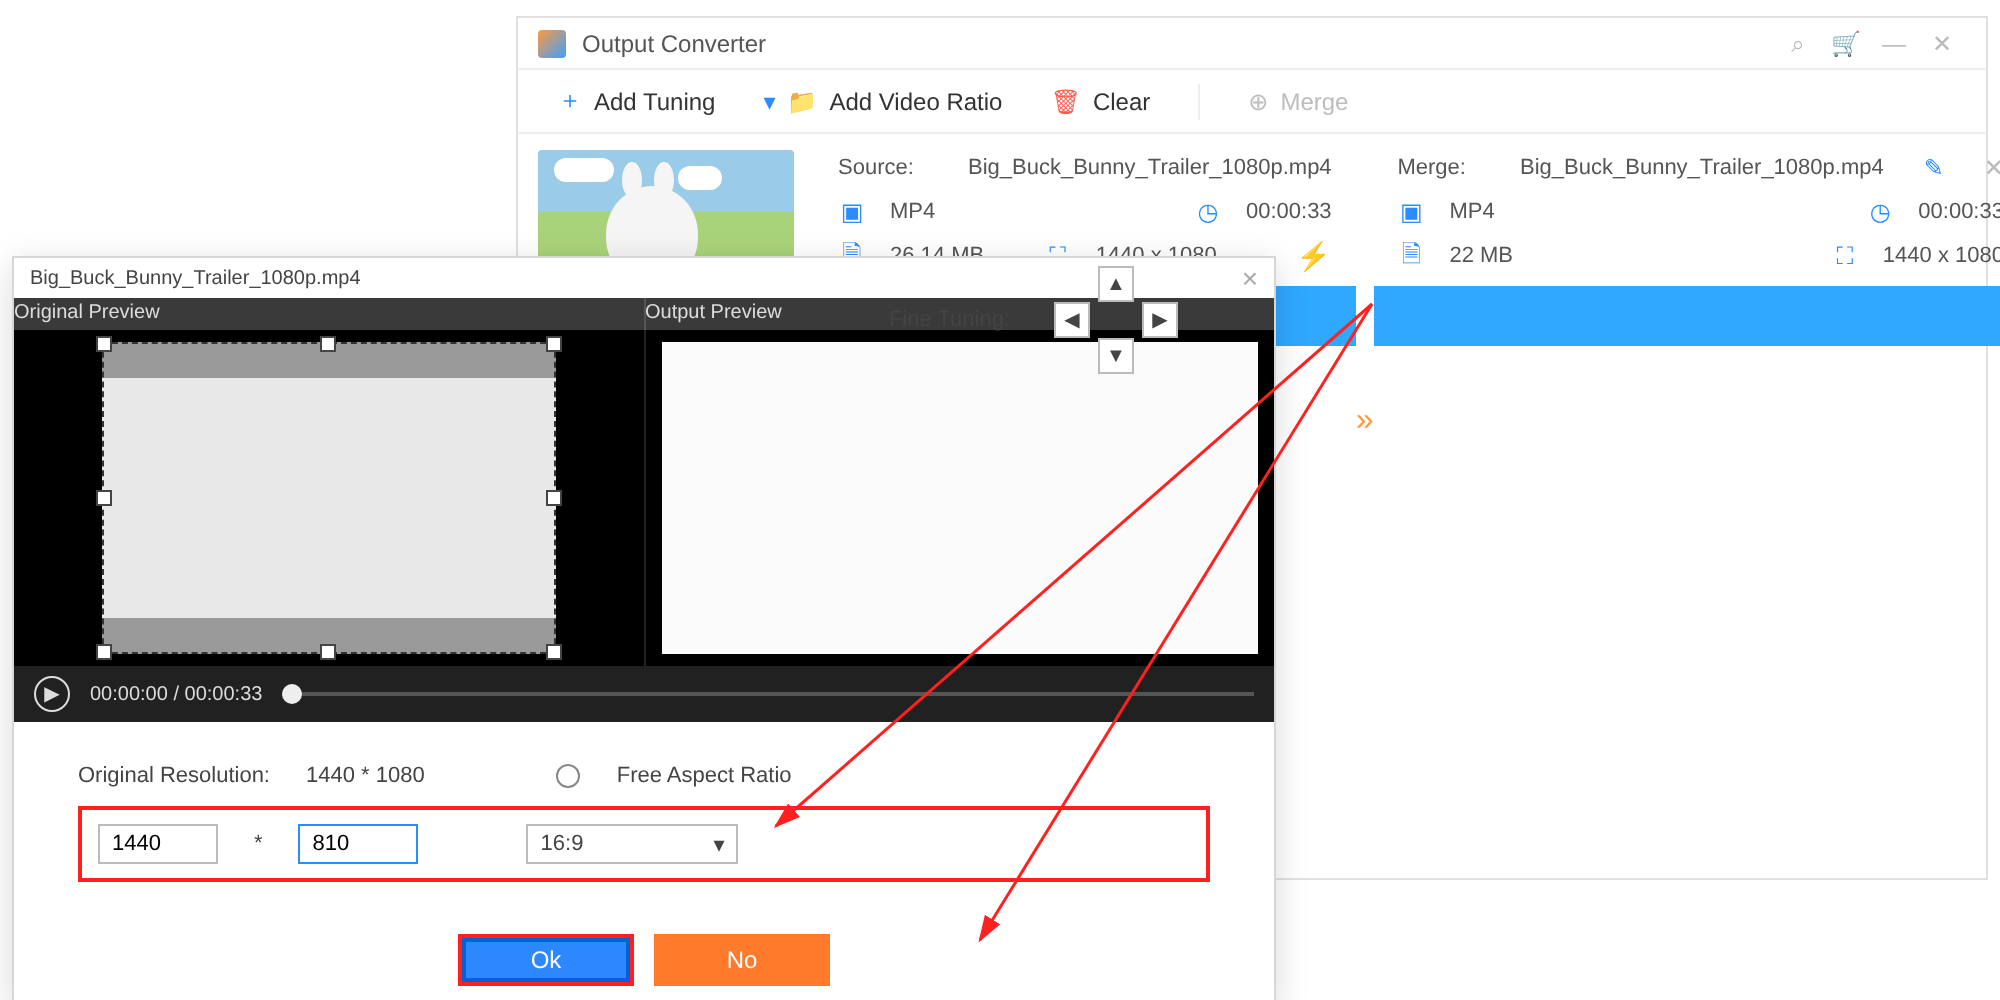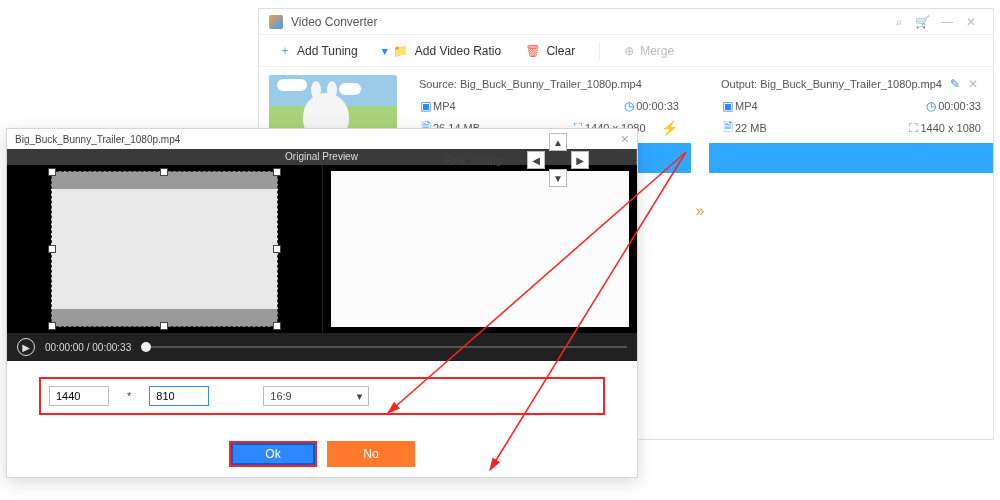--- a/index.html
+++ b/index.html
@@ -16,21 +16,21 @@
 .bg-toolbar .blue{color:#2b8cff}
 .bg-toolbar .red{color:#ff5a4a}
 .bg-toolbar .grey{color:#bdbdbd}
 .bg-content{display:flex;height:calc(100% - 26px - 32px - 44px)}
 .thumb{width:128px;height:78px;margin:8px 10px;background:linear-gradient(#9acbe8 40%,#a9d37a 40%);border-radius:2px;position:relative;overflow:hidden}
 .thumb .bunny{position:absolute;left:34px;top:18px;width:46px;height:48px;background:#f5f5f5;border-radius:50% 50% 45% 45%}
 .thumb .ear{position:absolute;top:6px;width:10px;height:18px;background:#f5f5f5;border-radius:50%}
 .thumb .ear.l{left:42px}.thumb .ear.r{left:58px}
 .thumb .cloud{position:absolute;top:4px;left:8px;width:30px;height:12px;background:#fff;border-radius:8px}
 .source-panel,.output-panel{flex:1;padding:6px 12px;font-size:11px;color:#555}
-.source-panel .row,.output-panel .row{display:flex;align-items:center;height:22px;}
+.source-panel .row,.output-panel .row{display:flex;align-items:center;height:22px;gap:12px}
 .ico-sm{color:#2b8cff;font-size:12px;width:14px;text-align:center}
 .divider-arrows{width:18px;display:flex;flex-direction:column;justify-content:center;color:#ff9a3c;font-size:16px;text-align:center}
 .edit-pencil{color:#2b8cff;margin-left:8px;cursor:pointer;font-size:12px}
 .bolt{color:#ff9a3c;font-size:14px}
 
 .tool-strip{height:30px;background:#2fa8ff;display:flex;align-items:center;gap:10px;padding:0 10px}
 .tool-strip .ts-btn{width:26px;height:22px;display:flex;align-items:center;justify-content:center;color:#fff;font-size:13px;cursor:pointer}
 .tool-strip .ts-btn.highlight{border:2px solid #ff2020}
 
 
@@ -38,21 +38,21 @@
 .bg-bottom .dd{width:66px;height:26px;border:1px solid #ddd;display:flex;align-items:center;justify-content:flex-end;padding:0 8px;font-size:12px;color:#888;cursor:pointer}
 .bg-bottom .ic-btn{width:30px;height:26px;border:1px solid #e6e6e6;display:flex;align-items:center;justify-content:center;color:#2b8cff;cursor:pointer;font-size:13px}
 .run-btn{margin-left:auto;width:100px;height:40px;background:#1aa3ff;color:#fff;font-size:20px;font-weight:bold;display:flex;align-items:center;justify-content:center;cursor:pointer;border:2px solid #0e8fe6}
 .alarm{width:36px;height:36px;display:flex;align-items:center;justify-content:center;color:#2b8cff;font-size:16px;cursor:pointer;border:1px solid #eaeaea;border-radius:2px}
 
 
 .dlg{position:absolute;left:6px;top:128px;width:632px;background:#fff;border:1px solid #d6d6d6;box-shadow:0 4px 16px rgba(0,0,0,.15)}
 .dlg-title{height:20px;font-size:10px;color:#444;display:flex;align-items:center;padding:0 8px}
 .dlg-title .x{margin-left:auto;color:#aaa;cursor:pointer;font-size:14px}
 .dlg-head{height:16px;background:#3a3a3a;display:flex}
-.dlg-head div{flex:1;text-align:center;color:#ddd;font-size:10px;line-height:16px}
+.dlg-head div{flex:1;text-align:left;color:#ddd;font-size:10px;line-height:16px}
 .dlg-head div:first-child{border-right:1px solid #555}
 .preview-row{height:168px;background:#000;display:flex}
 .prev-cell{flex:1;height:100%;position:relative}
 .prev-cell:first-child{border-right:1px solid #222}
 .orig-canvas{position:absolute;left:44px;top:6px;right:44px;bottom:6px;background:#e8e8e8}
 .orig-canvas .bar-t,.orig-canvas .bar-b{position:absolute;left:0;right:0;height:18px;background:#9a9a9a}
 .orig-canvas .bar-t{top:0}.orig-canvas .bar-b{bottom:0}
 .marq{position:absolute;left:0;right:0;top:0;bottom:0;border:1px dashed #333}
 .handle{position:absolute;width:8px;height:8px;background:#fff;border:1px solid #444}
 .h-tl{left:-4px;top:-4px}.h-tr{right:-4px;top:-4px}.h-bl{left:-4px;bottom:-4px}.h-br{right:-4px;bottom:-4px}
@@ -83,21 +83,21 @@
 
 
 .arrow-svg{position:absolute;left:0;top:0;pointer-events:none}
 </style>
 </head>
 <body>
 
 <div class="bg-window">
   <div class="bg-titlebar">
     <div class="logo"></div>
-    <span>Video Converter</span>
+    <span>Output Converter</span>
     <div class="spacer"></div>
     <span class="win-ico">⌕</span>
     <span class="win-ico">🛒</span>
     <span class="win-ico">—</span>
     <span class="win-ico">✕</span>
   </div>
 
   <div class="bg-toolbar">
     <div class="tb-btn">
         <span class="blue">＋</span>
@@ -153,21 +153,21 @@
         <div class="ts-btn highlight">▢</div>
         <div class="ts-btn">✶</div>
         <div class="ts-btn">👤</div>
         <div class="ts-btn">✎</div>
       </div>
     </div>
 
     <div class="divider-arrows">»</div>
 
     <div class="output-panel">
-      <div class="row"><span>Output:</span>&nbsp;<span>Big_Buck_Bunny_Trailer_1080p.mp4</span><span class="edit-pencil">✎</span><span class="edit-pencil" style="color:#bbb">✕</span></div>
+      <div class="row"><span>Merge:</span>&nbsp;<span>Big_Buck_Bunny_Trailer_1080p.mp4</span><span class="edit-pencil">✎</span><span class="edit-pencil" style="color:#bbb">✕</span></div>
       <div class="row">
           <span class="ico-sm">▣</span>
           <span>MP4</span>
           <span style="flex:1"></span>
           <span class="ico-sm">◷</span>
           <span>00:00:33</span>
         </div>
       <div class="row">
           <span class="ico-sm">🗎</span>
           <span>22 MB</span>
@@ -188,20 +188,21 @@
   <div class="alarm">⏰</div>
 </div>
 
 <div class="dlg">
   <div class="dlg-title">
     <span>Big_Buck_Bunny_Trailer_1080p.mp4</span>
     <span class="x">×</span>
   </div>
   <div class="dlg-head">
     <div>Original Preview</div>
+    <div>Output Preview</div>
   </div>
   <div class="preview-row">
     <div class="prev-cell">
       <div class="orig-canvas">
         <div class="bar-t"></div>
           <div class="bar-b"></div>
         <div class="marq">
           <div class="handle h-tl"></div>
             <div class="handle h-tm"></div>
             <div class="handle h-tr"></div>
@@ -219,20 +220,27 @@
   </div>
   <div class="player-bar">
     <div class="play-circle">▶</div>
     <span>00:00:00 / 00:00:33</span>
     <div class="track">
         <div class="knob"></div>
       </div>
   </div>
 
   <div class="settings">
+    <div class="set-row">
+      <span>Original Resolution:</span>
+      <span>1440 * 1080</span>
+      <span style="width:30px"></span>
+      <span class="radio"></span>
+      <span>Free Aspect Ratio</span>
+    </div>
 
     <div class="red-box" style="padding:4px 8px;margin-top:2px;position:relative">
       <div class="set-row">
         <input class="inp w60" value="1440" style="">
         <span>*</span>
         <input class="inp w60" style="border: 1px solid rgb(43, 140, 255);" value="810">
         <span style="width:18px"></span>
         <div class="sel">
             <span>16:9</span>
             <span>▾</span>

